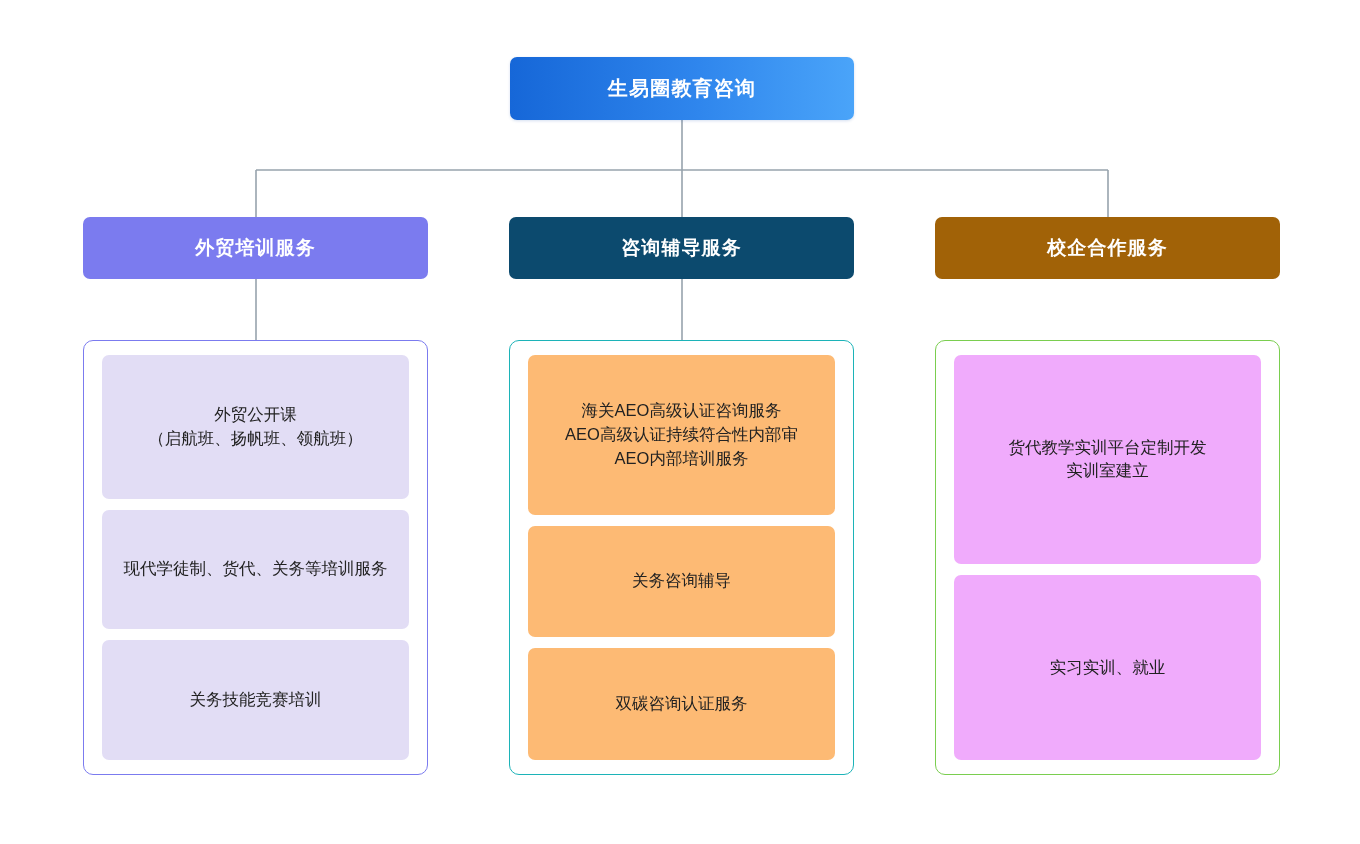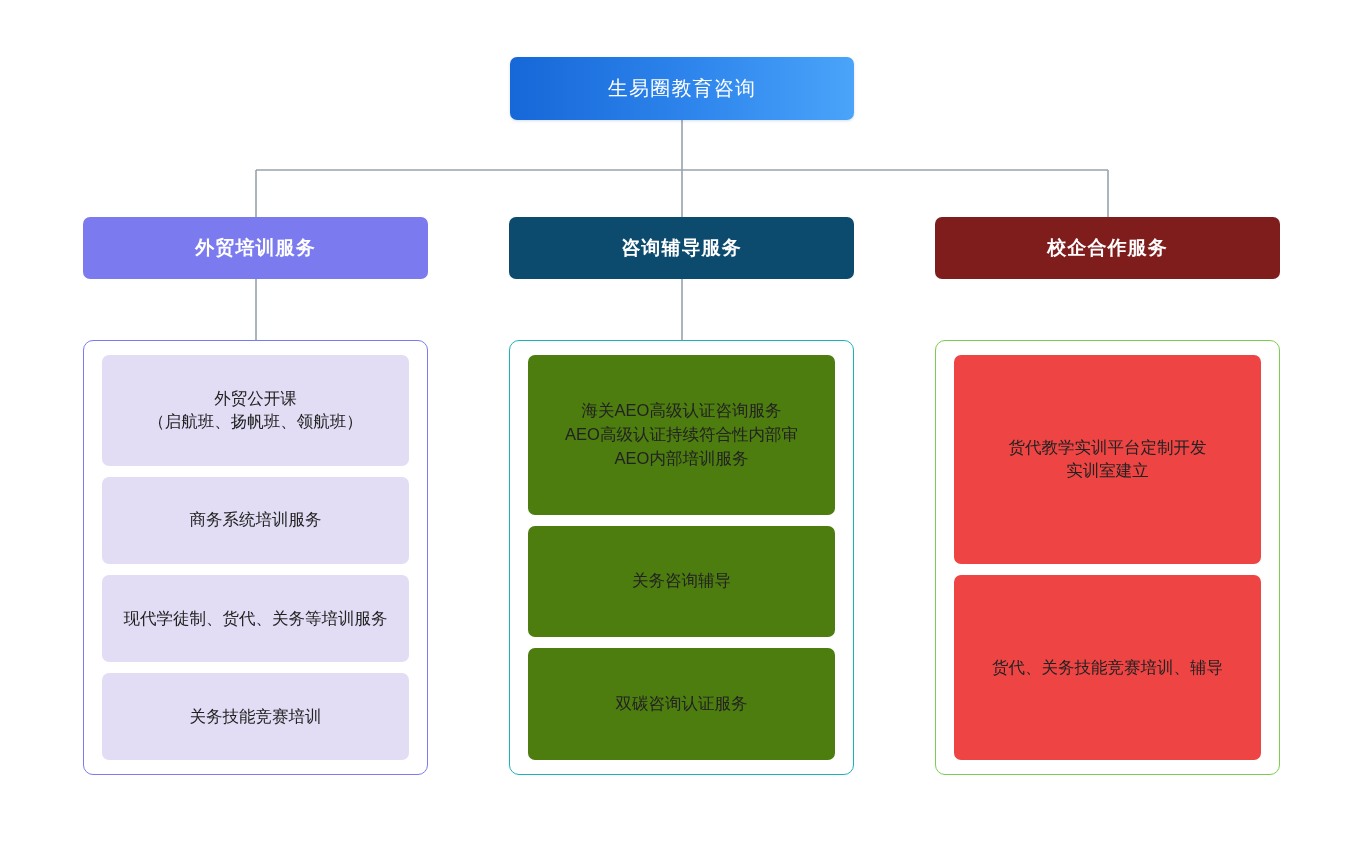--- a/index.html
+++ b/index.html
@@ -40,42 +40,42 @@
     border-radius: 7px;
     background: linear-gradient(90deg, #1667d8 0%, #2f86ed 55%, #4aa4f9 100%);
     display: flex;
     align-items: center;
     justify-content: center;
     box-shadow: 0 1px 3px rgba(20, 80, 170, 0.18);
   }
   .root-label {
     color: #ffffff;
     font-size: 20px;
-    font-weight: normal;
+    font-weight: bold;
     letter-spacing: 1.2px;
   }
 
   
   .col-header {
     position: absolute;
     height: 62px;
     border-radius: 7px;
     display: flex;
     align-items: center;
     justify-content: center;
   }
   .col-header .header-label {
     color: #ffffff;
     font-size: 19px;
     font-weight: bold;
     letter-spacing: 1.1px;
   }
   .header-0 { left: 83px;  top: 217px; width: 345px; background: #7b7bef; }
   .header-1 { left: 509px; top: 217px; width: 345px; background: #0c4a6e; }
-  .header-2 { left: 935px; top: 217px; width: 345px; background: #7f1d1d; }
+  .header-2 { left: 935px; top: 217px; width: 345px; background: #a16207; }
 
   
   .col-panel {
     position: absolute;
     top: 340px;
     height: 435px;
     border-radius: 10px;
     background: #ffffff;
     box-sizing: border-box;
     border: 1.6px solid #999;
@@ -99,22 +99,22 @@
     font-size: 16.5px;
     line-height: 1.45;
     color: #222222;
     white-space: pre-line;
     flex: 1 1 auto;
     margin-bottom: 11px;
   }
   .item-box:last-child { margin-bottom: 0; }
 
   .panel-0 .item-box { background: #e2ddf5; }
-  .panel-1 .item-box { background: #4d7c0f; }
-  .panel-2 .item-box { background: #ef4444; }
+  .panel-1 .item-box { background: #fdba74; }
+  .panel-2 .item-box { background: #f0abfc; }
 </style>
 </head>
 <body>
 
 <div id="chart-root">
 
   <svg id="connectors" viewBox="0 0 1360 844" width="1360" height="844">
 
     <path d="M682 120 L682 170" stroke="#97a3ad" stroke-width="1.6" fill="none"></path>
 
@@ -138,32 +138,31 @@
   <div class="col-header header-1">
     <span class="header-label">咨询辅导服务</span>
   </div>
   <div class="col-header header-2">
     <span class="header-label">校企合作服务</span>
   </div>
 
   <div class="col-panel panel-0">
     <div class="item-box">外贸公开课
 （启航班、扬帆班、领航班）</div>
-    <div class="item-box">商务系统培训服务</div>
     <div class="item-box">现代学徒制、货代、关务等培训服务</div>
     <div class="item-box">关务技能竞赛培训</div>
   </div>
 
   <div class="col-panel panel-1">
     <div class="item-box">海关AEO高级认证咨询服务
 AEO高级认证持续符合性内部审
 AEO内部培训服务</div>
     <div class="item-box">关务咨询辅导</div>
     <div class="item-box">双碳咨询认证服务</div>
   </div>
 
   <div class="col-panel panel-2">
     <div class="item-box">货代教学实训平台定制开发
 实训室建立</div>
-    <div class="item-box">货代、关务技能竞赛培训、辅导</div>
+    <div class="item-box">实习实训、就业</div>
   </div>
 
 </div>
 
 </body></html>

